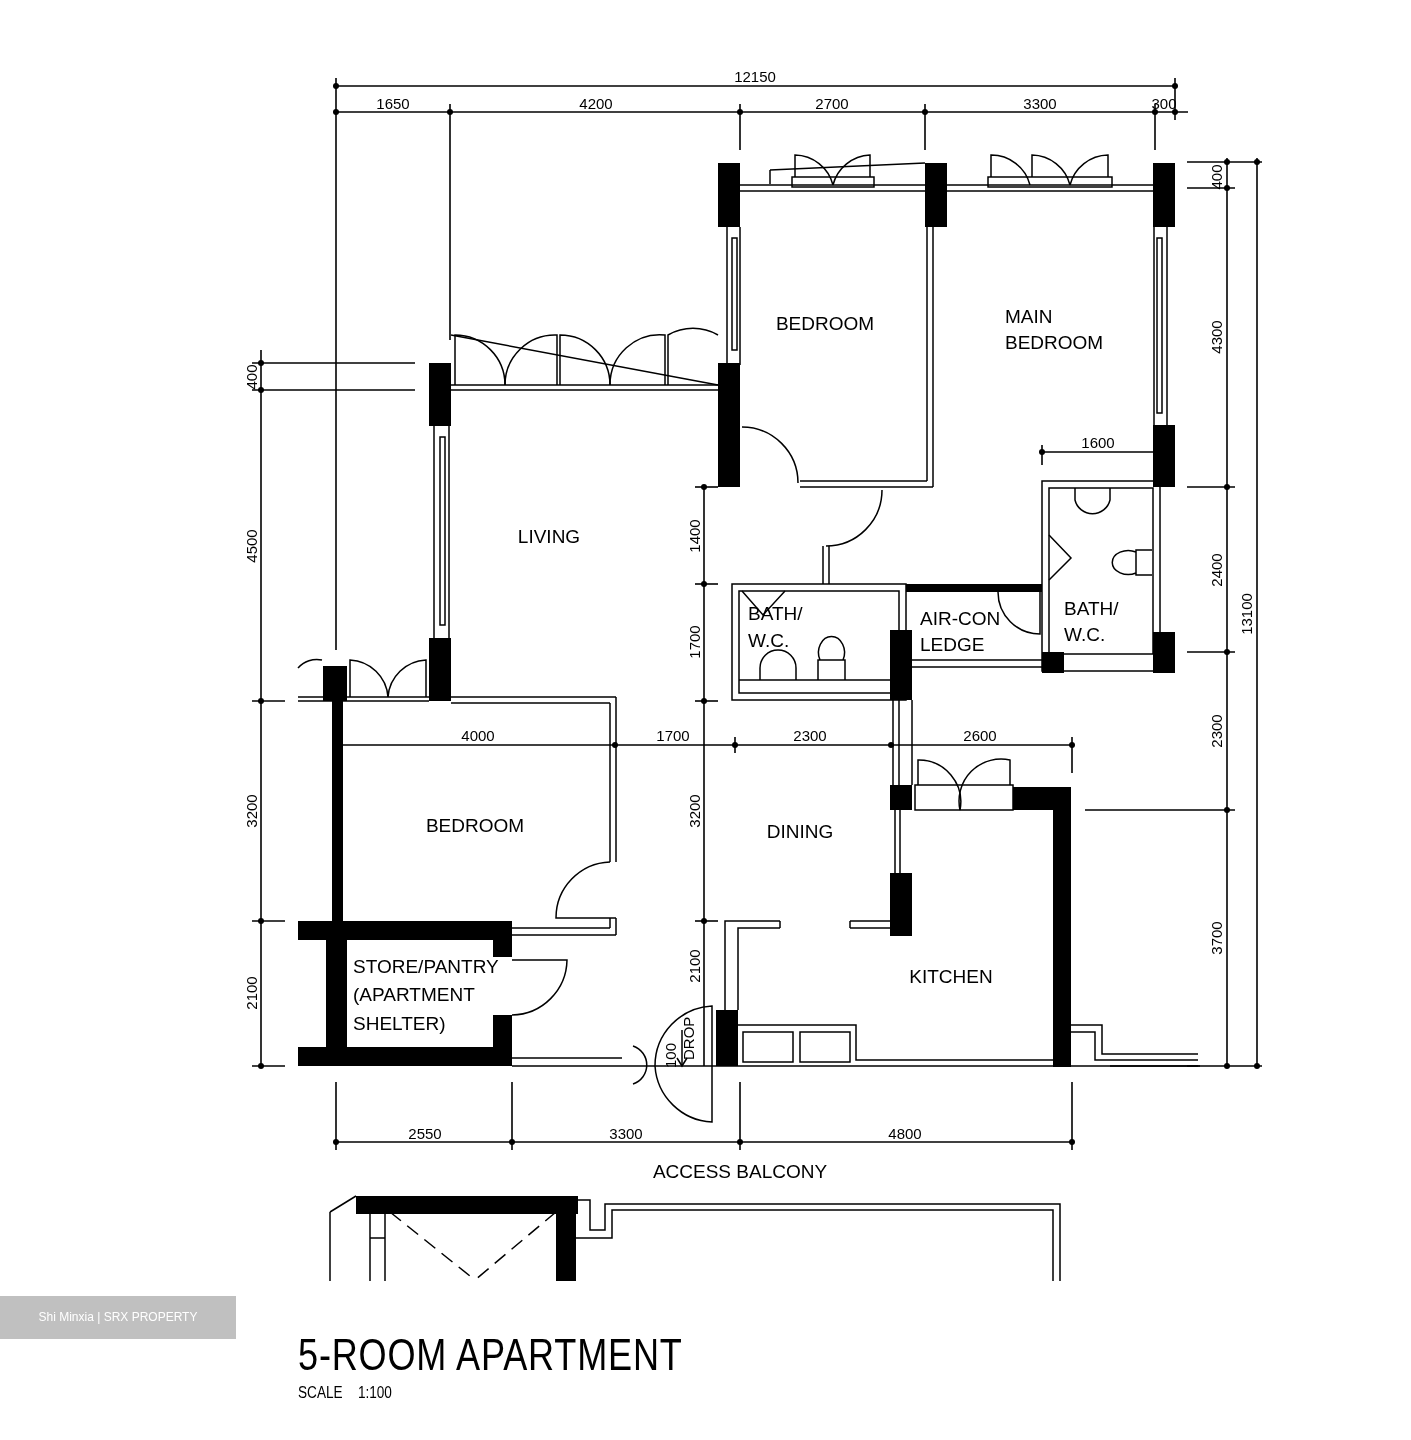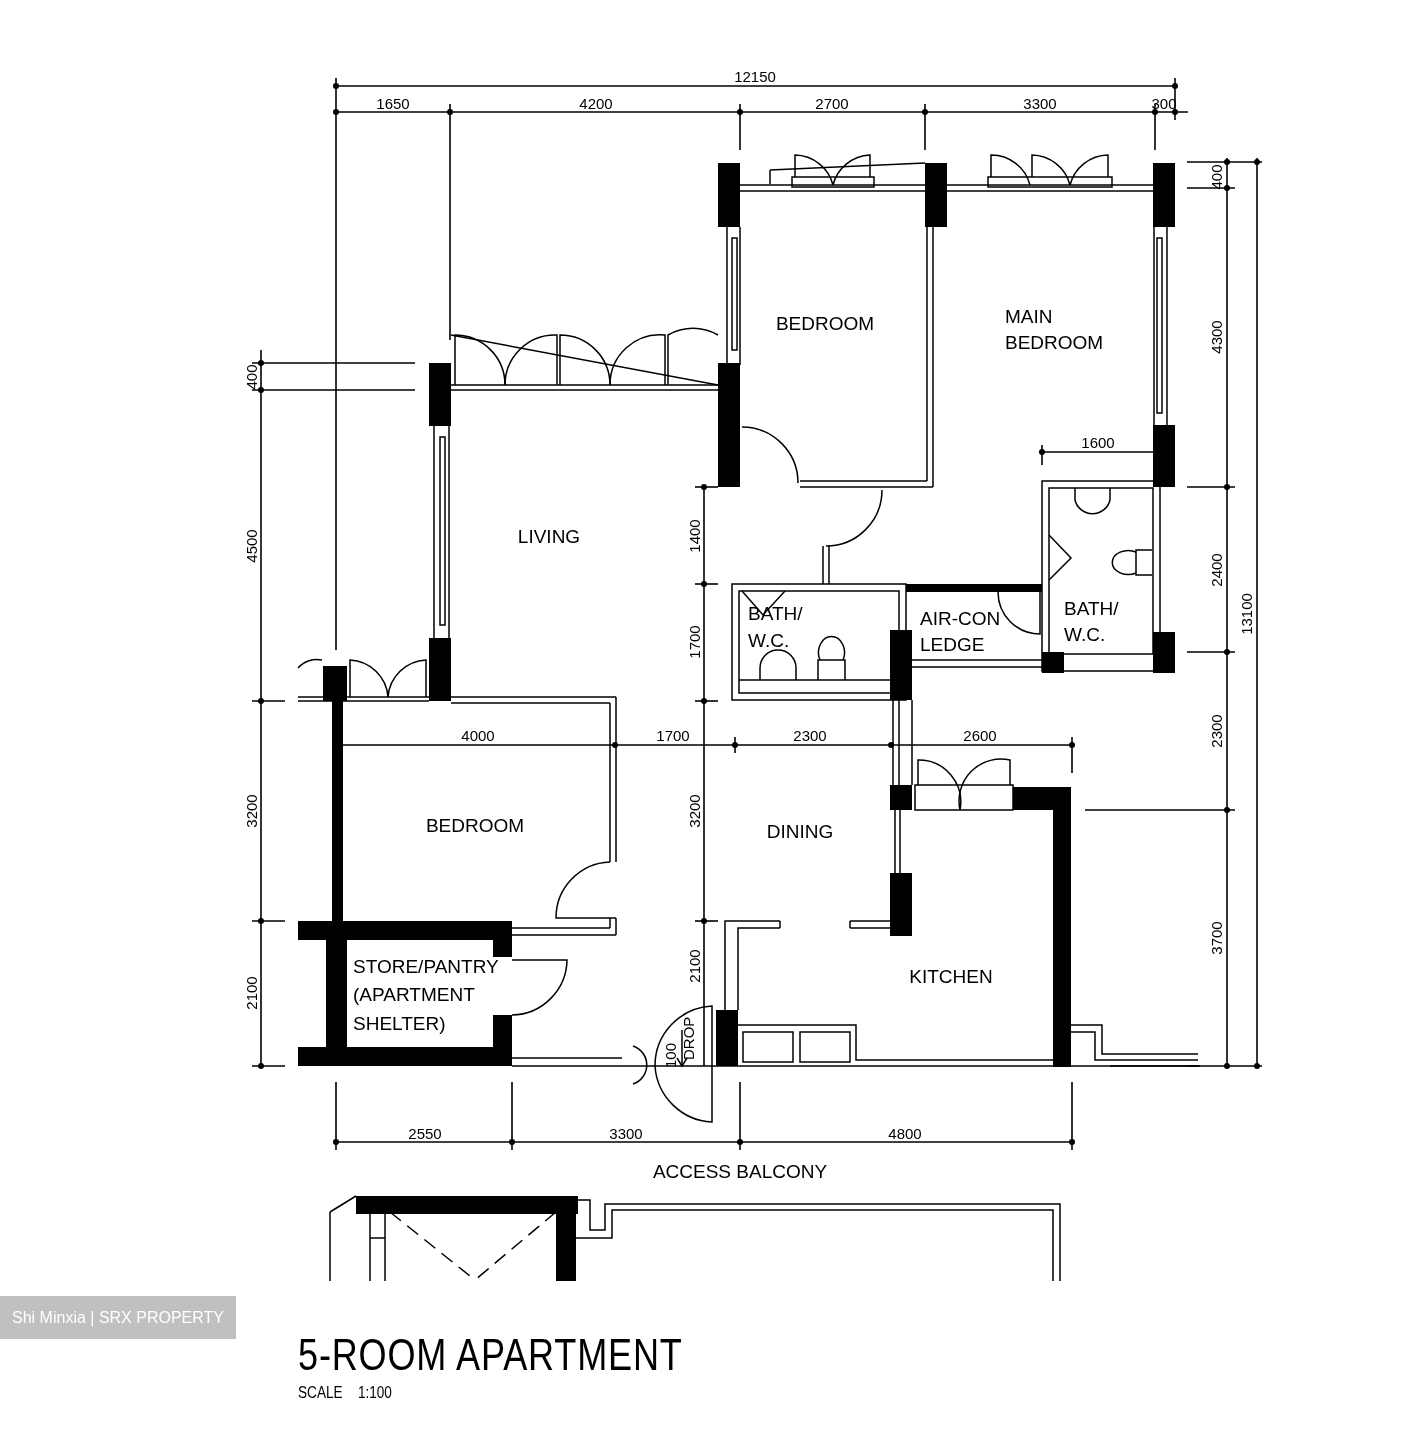--- a/index.html
+++ b/index.html
@@ -4,21 +4,21 @@
 <style>
   html, body { margin: 0; padding: 0; background: #ffffff; }
   body { width: 1411px; height: 1440px; position: relative; overflow: hidden; font-family: "Liberation Sans", sans-serif; }
   #plan { position: absolute; left: 0; top: 0; width: 1411px; height: 1440px; }
   .wall { fill: #000; }
   .thin { stroke: #000; stroke-width: 1.5; fill: none; }
   .dim { stroke: #000; stroke-width: 1.6; fill: none; }
   .dot { fill: #000; }
   .lbl { font-family: "Liberation Sans Narrow", "Liberation Sans", sans-serif; font-size: 19px; fill: #000; }
   .dimtxt { font-family: "Liberation Sans", sans-serif; font-size: 15px; fill: #000; }
-  .watermark { position: absolute; left: 0; top: 1296px; width: 236px; height: 43px; background: #c0c0c0; color: #ffffff; font-family: "Liberation Sans", sans-serif; font-size: 16px; line-height: 43px; text-align: center; }
+  .watermark { position: absolute; left: 0; top: 1296px; width: 236px; height: 43px; background: #c0c0c0; color: #ffffff; font-family: "Liberation Sans", sans-serif; font-size: 12px; line-height: 43px; text-align: center; }
   .title { position: absolute; left: 298px; top: 1330px; font-family: "Liberation Sans", sans-serif; font-size: 44px; font-weight: normal; letter-spacing: 1px; transform: scaleX(0.82); transform-origin: left top; color: #000; }
   .scale { position: absolute; left: 298px; top: 1384px; font-family: "Liberation Sans", sans-serif; font-size: 16px; color: #000; transform: scaleX(0.85); transform-origin: left top; }
   .scale span { margin-right: 18px; }
 </style>
 </head>
 <body>
 
 <svg id="plan" viewBox="0 0 1411 1440" xmlns="http://www.w3.org/2000/svg">
 
   <g>

